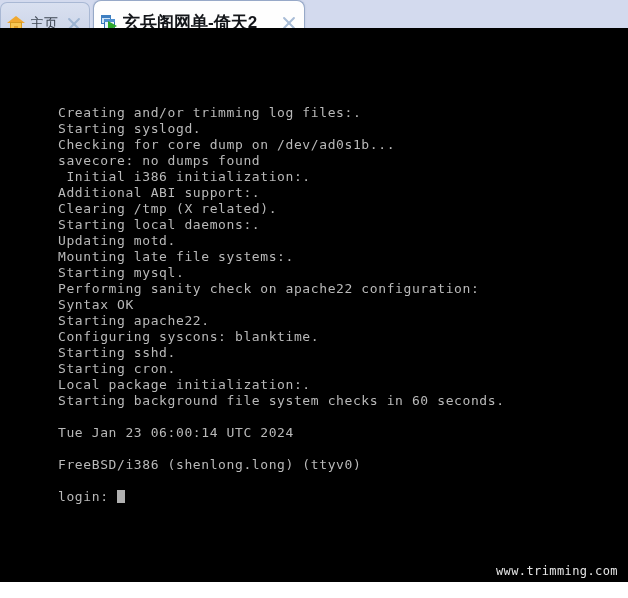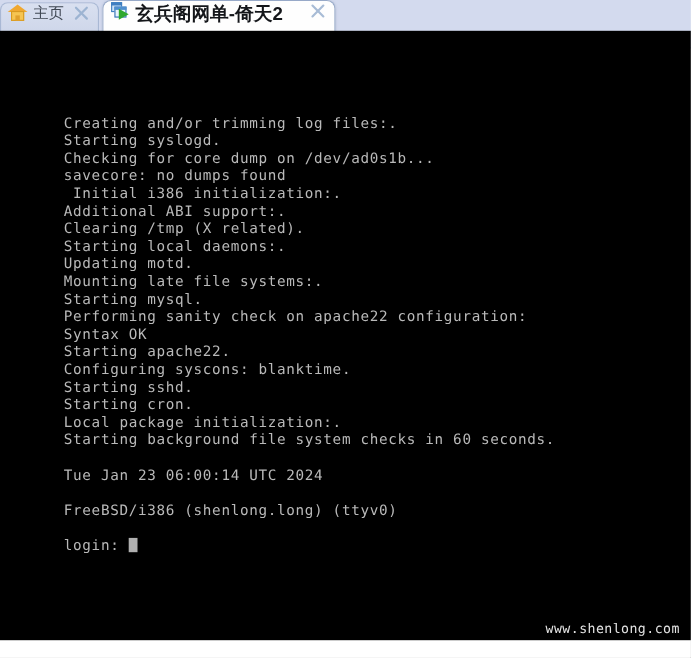--- a/index.html
+++ b/index.html
@@ -22,20 +22,21 @@
     width: 628px;
     height: 44px;
     background: #d3daee;
     border-bottom: 1px solid #9fb0cf;
     overflow: hidden;
   }
   .tab {
     position: absolute;
     top: 0;
     display: flex;
+    align-items: center;
     height: 44px;
     padding: 0 6px 0 4px;
     cursor: default;
     user-select: none;
   }
   .tab.inactive {
     left: 0;
     width: 90px;
     top: 2px;
     height: 42px;
@@ -243,15 +244,15 @@
     <span class="tab-title">玄兵阁网单-倚天2</span>
     <span class="tab-close"></span>
   </div>
 
 </div>
 
 <div id="terminal">
   <div id="console-lines"><div class="cline">Creating and/or trimming log files:.</div><div class="cline">Starting syslogd.</div><div class="cline">Checking for core dump on /dev/ad0s1b...</div><div class="cline">savecore: no dumps found</div><div class="cline"> Initial i386 initialization:.</div><div class="cline">Additional ABI support:.</div><div class="cline">Clearing /tmp (X related).</div><div class="cline">Starting local daemons:.</div><div class="cline">Updating motd.</div><div class="cline">Mounting late file systems:.</div><div class="cline">Starting mysql.</div><div class="cline">Performing sanity check on apache22 configuration:</div><div class="cline">Syntax OK</div><div class="cline">Starting apache22.</div><div class="cline">Configuring syscons: blanktime.</div><div class="cline">Starting sshd.</div><div class="cline">Starting cron.</div><div class="cline">Local package initialization:.</div><div class="cline">Starting background file system checks in 60 seconds.</div><div class="cline blank">&nbsp;</div><div class="cline">Tue Jan 23 06:00:14 UTC 2024</div><div class="cline blank">&nbsp;</div><div class="cline">FreeBSD/i386 (shenlong.long) (ttyv0)</div><div class="cline blank">&nbsp;</div><div class="cline"><span>login: </span><span class="cursor-block"></span></div></div>
 
   <div id="watermark">
-    <div class="wm-url">www.shenlong.com</div>
+    <div class="wm-url">www.trimming.com</div>
   </div>
 </div>
 
 </body></html>

